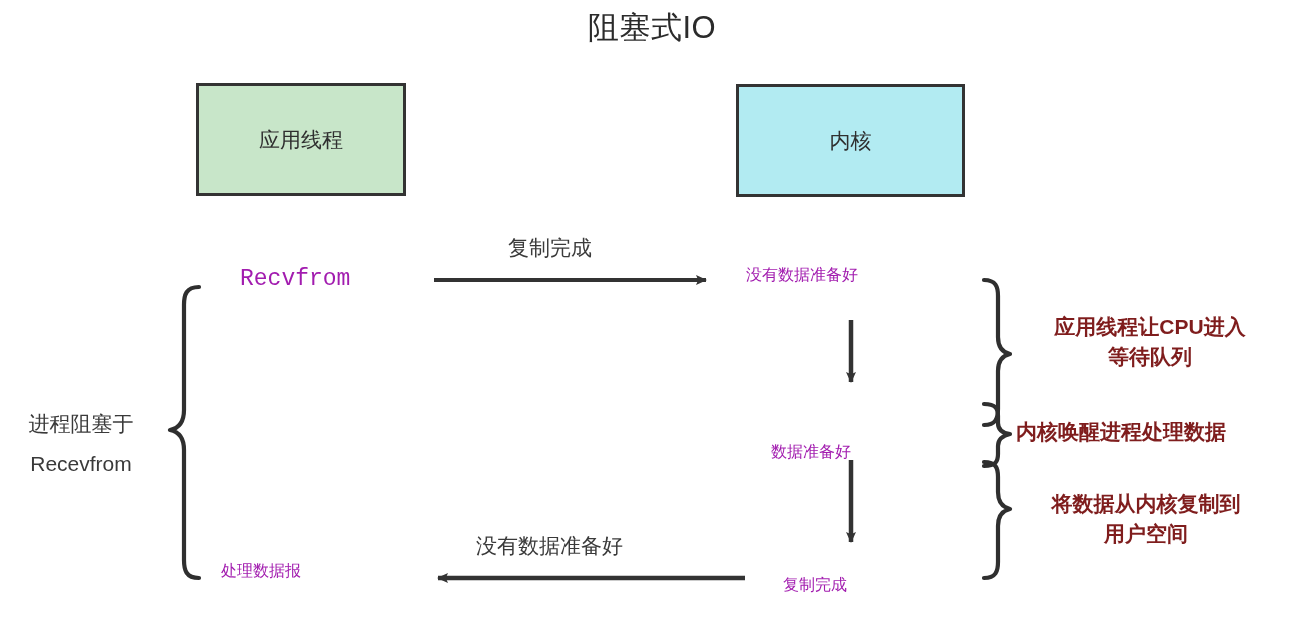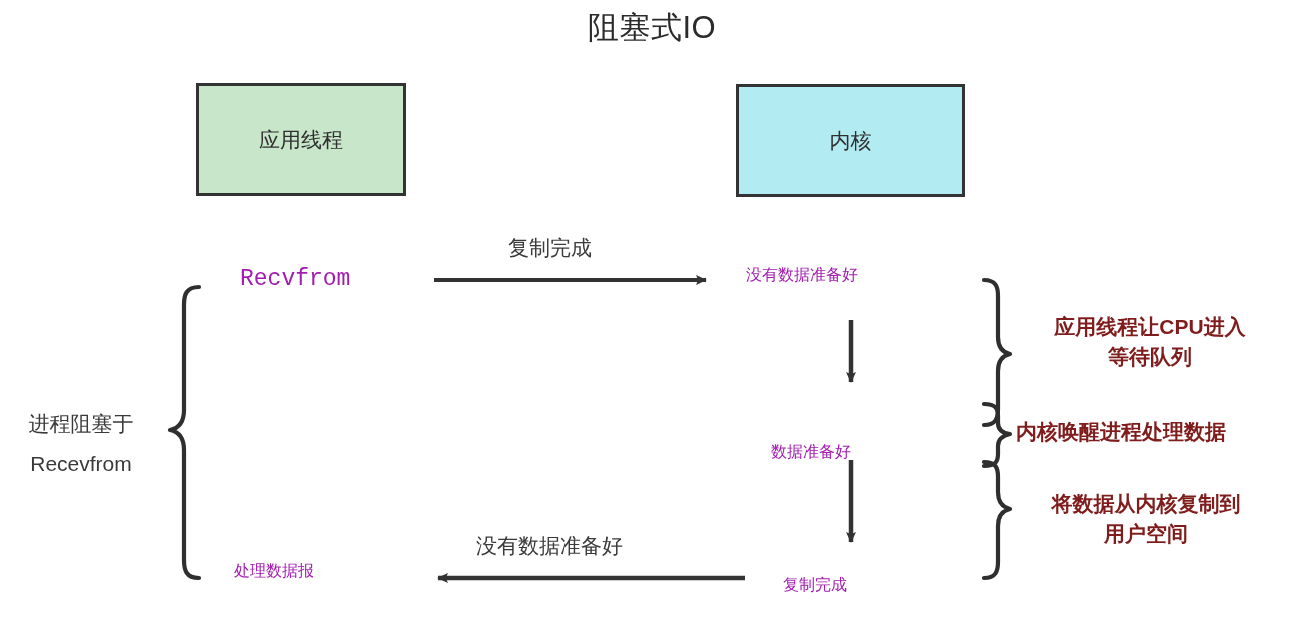--- a/index.html
+++ b/index.html
@@ -88,21 +88,21 @@
   #node-data-ready {
     left: 771px;
     top: 403px;
     margin-top: 39px;
   }
   #node-copy-done {
     left: 783px;
     top: 575px;
   }
   #node-handle-datagram {
-    left: 234px;
+    left: 221px;
     top: 561px;
   }
 
   
   .edge-label {
     position: absolute;
     font-size: 21px;
     color: #3a3a3a;
     white-space: nowrap;
   }

